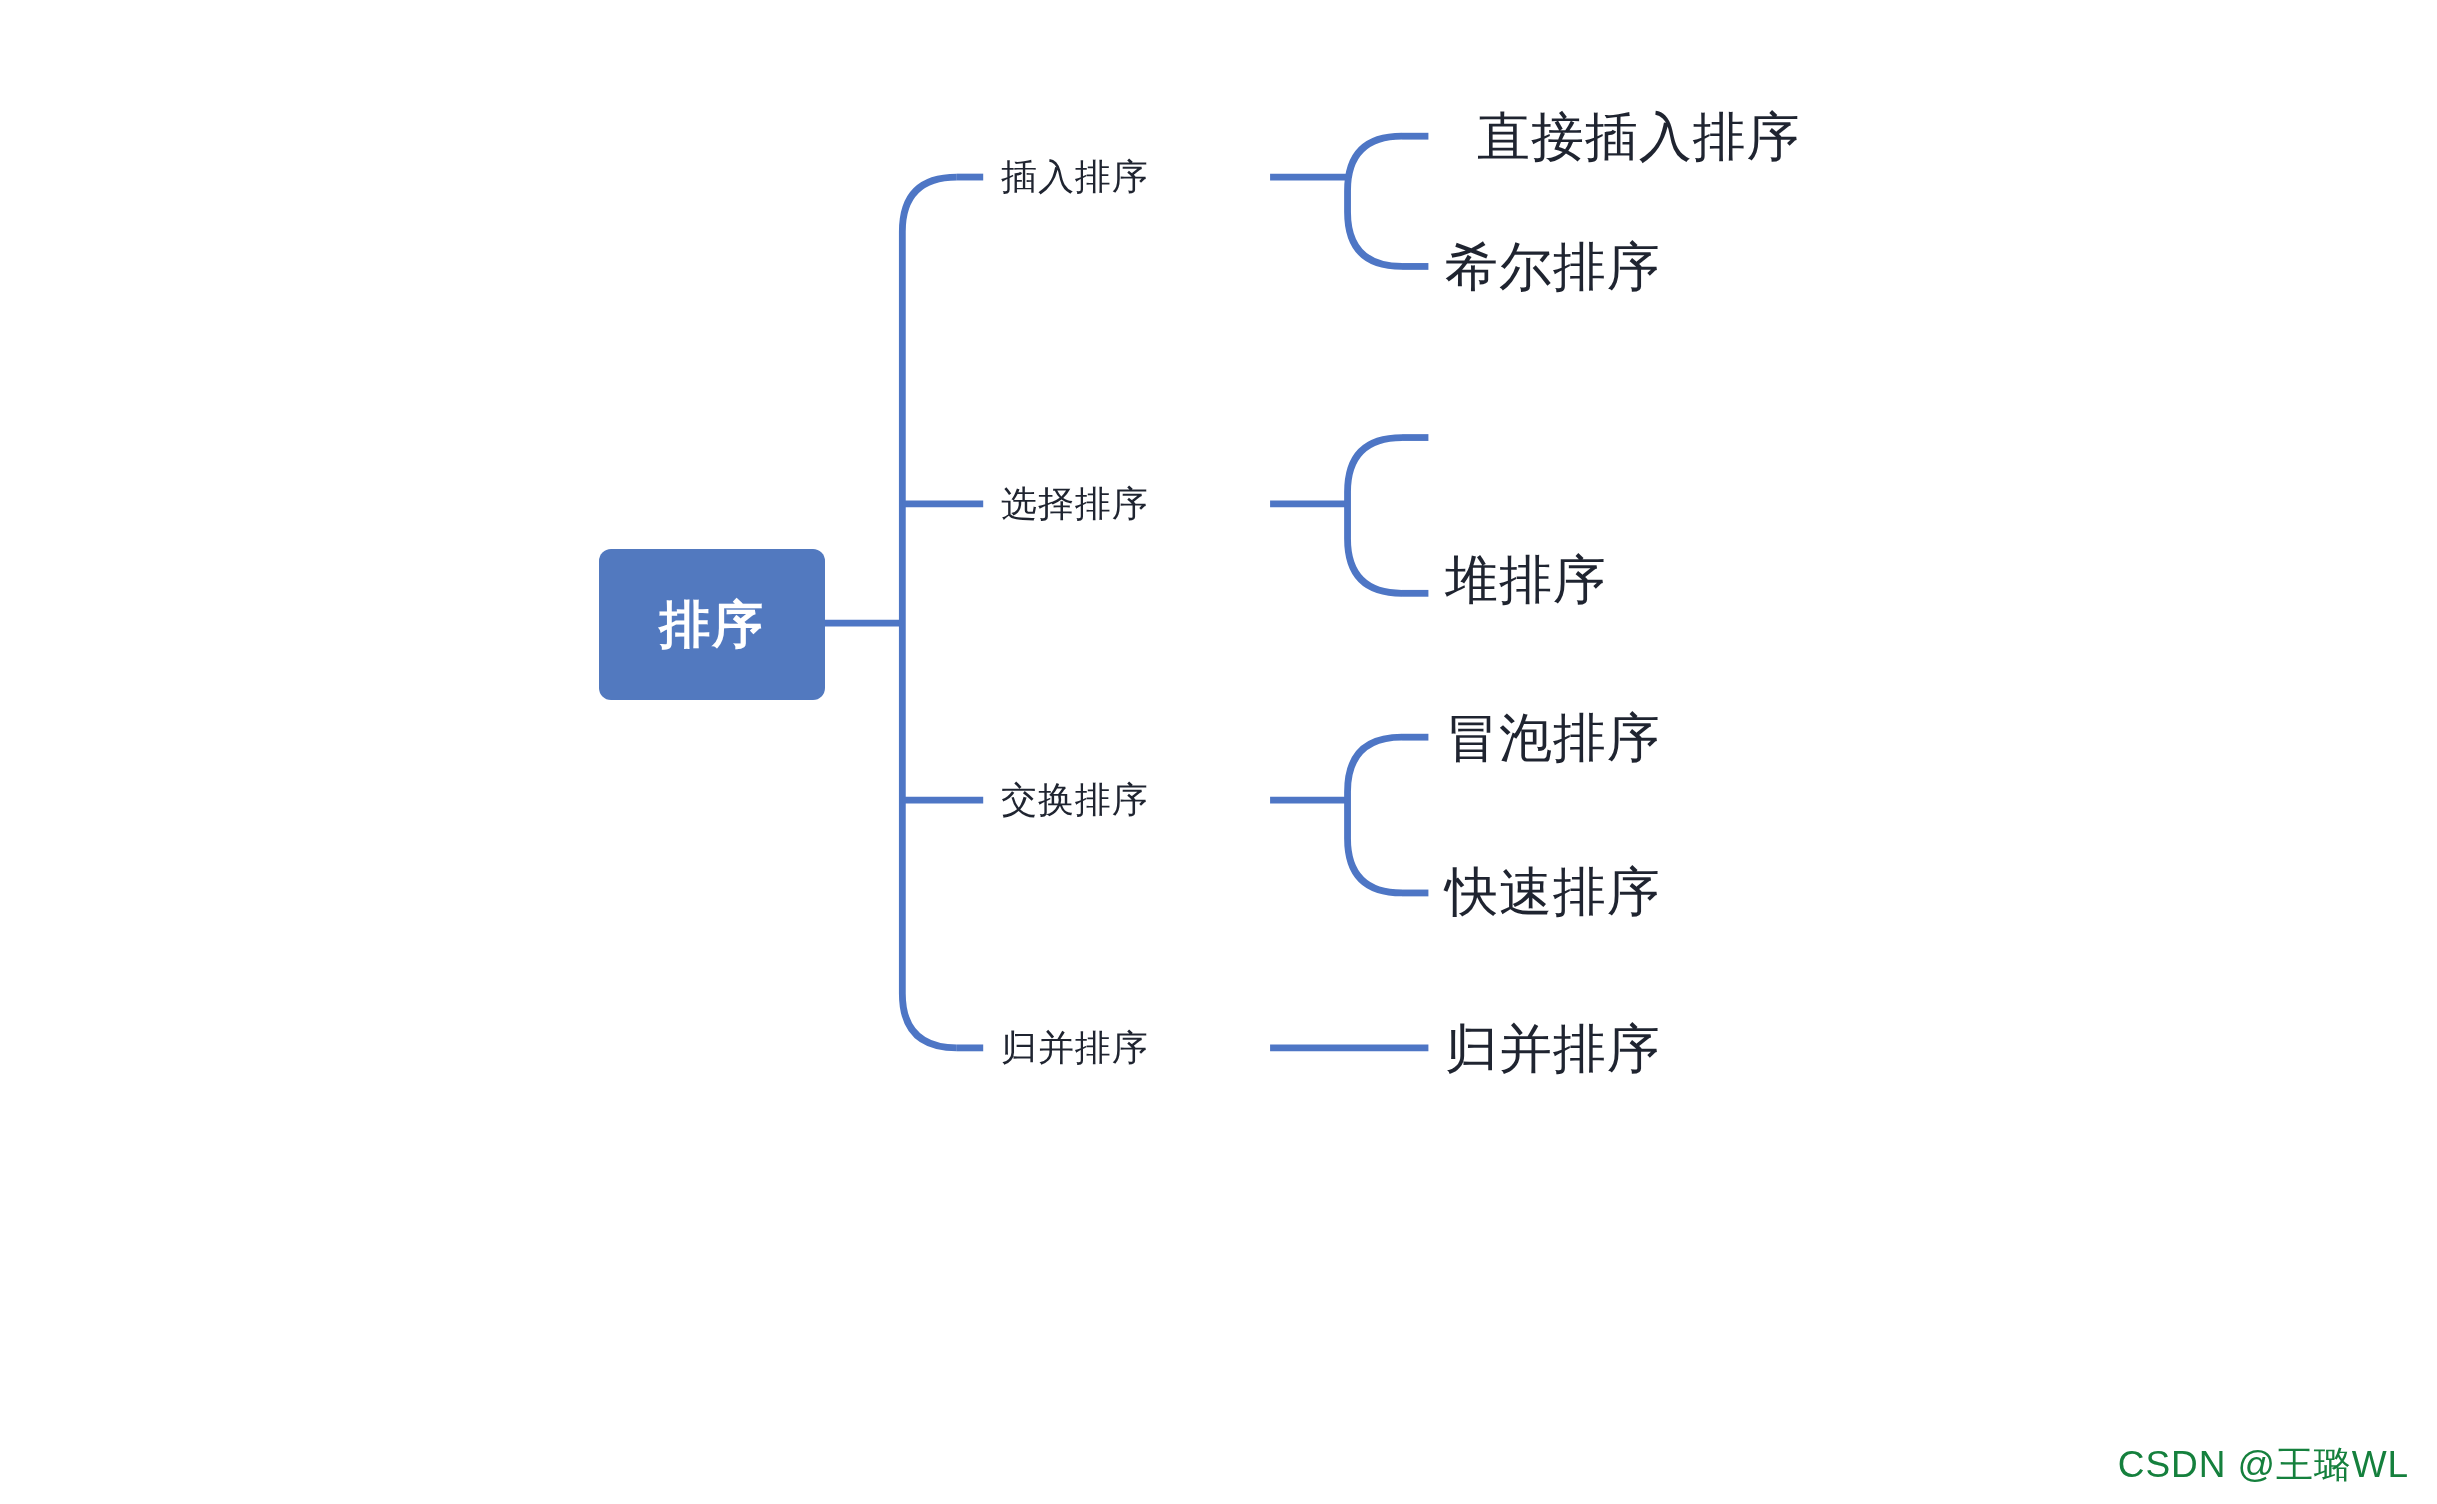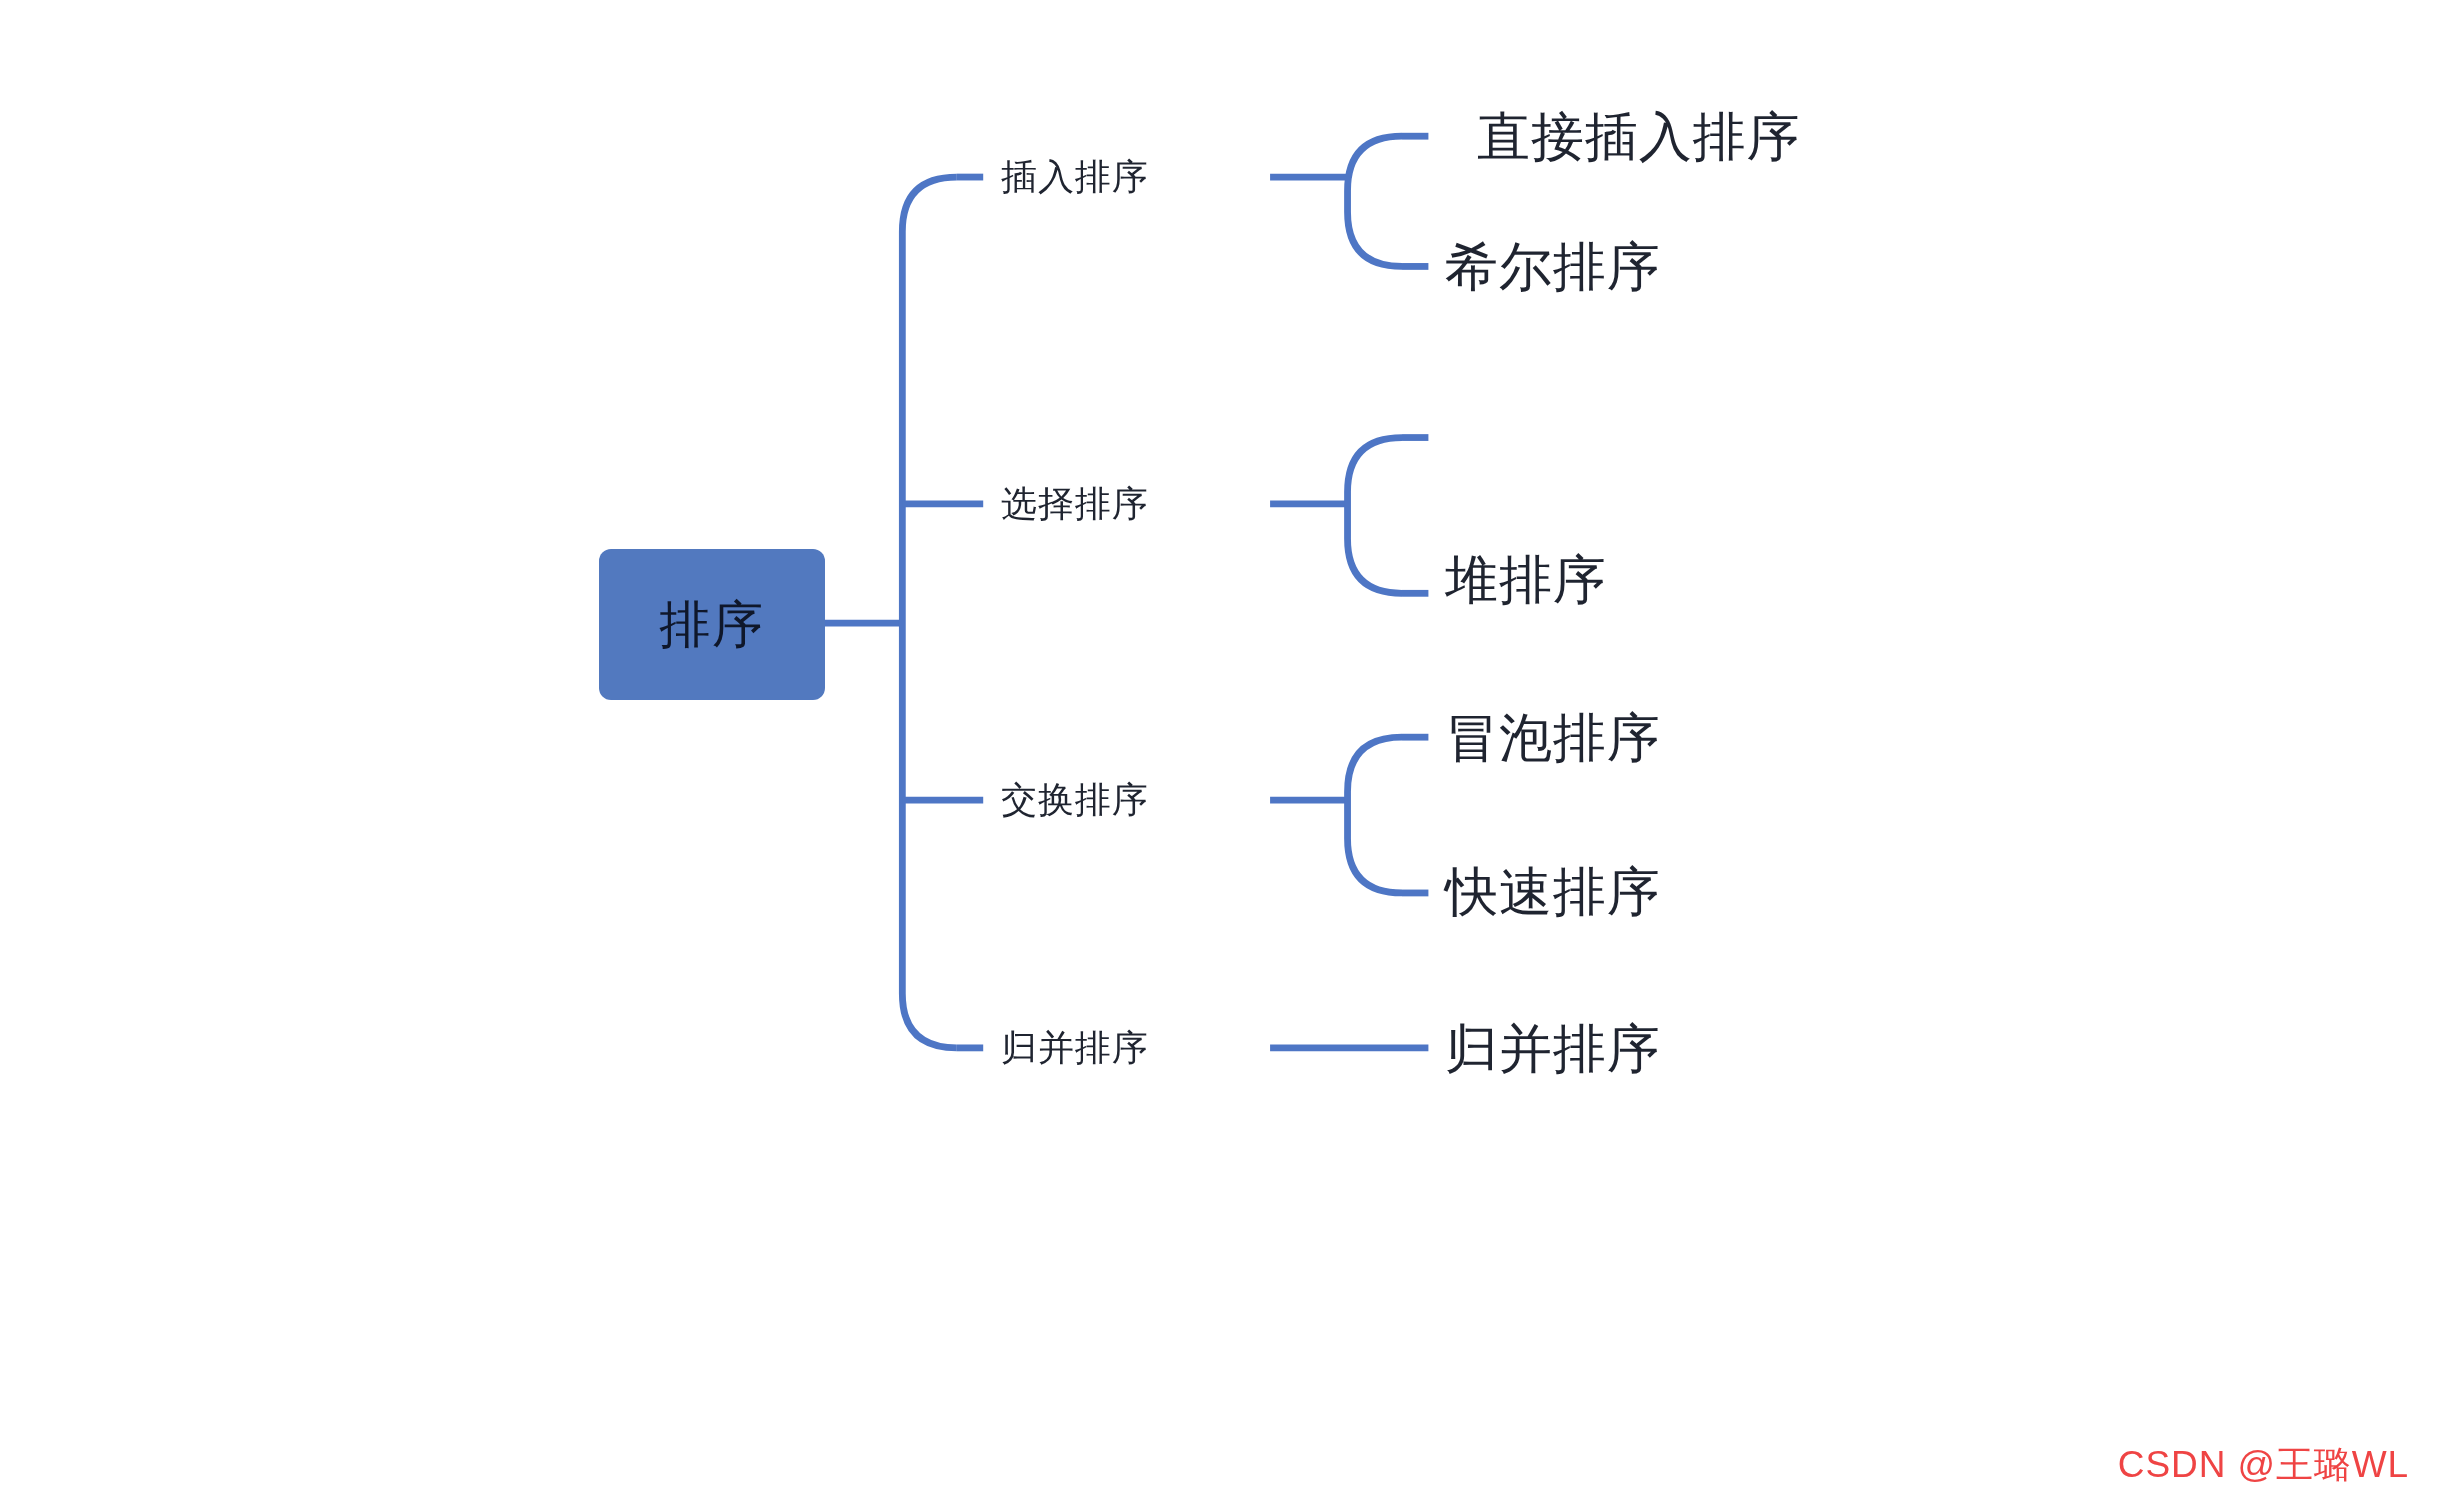--- a/index.html
+++ b/index.html
@@ -37,24 +37,25 @@
     top: 549px;
     width: 226px;
     height: 151px;
     background: #5279bf;
     border-radius: 12px;
     display: flex;
     align-items: center;
     justify-content: center;
   }
   .root-label {
-    color: #0f172a;
+    color: #ffffff;
     font-size: 51px;
     letter-spacing: 1.7px;
     line-height: 1;
+    font-weight: bold;
   }
   
   .branch-label {
     left: 1001px;
     font-size: 36px;
     color: #1f2430;
     transform: translateY(-50%);
     letter-spacing: 0.9px;
   }
   
@@ -64,21 +65,21 @@
     color: #1f2430;
     transform: translateY(-50%);
     letter-spacing: 0.9px;
   }
   
   .watermark {
     position: absolute;
     right: 29px;
     bottom: 22px;
     font-size: 37px;
-    color: #ef4444;
+    color: #15803d;
     letter-spacing: 0.9px;
     line-height: 1;
     user-select: none;
     margin-top: 40px;
   }
 </style>
 </head>
 <body>
 
 <div id="canvas">

